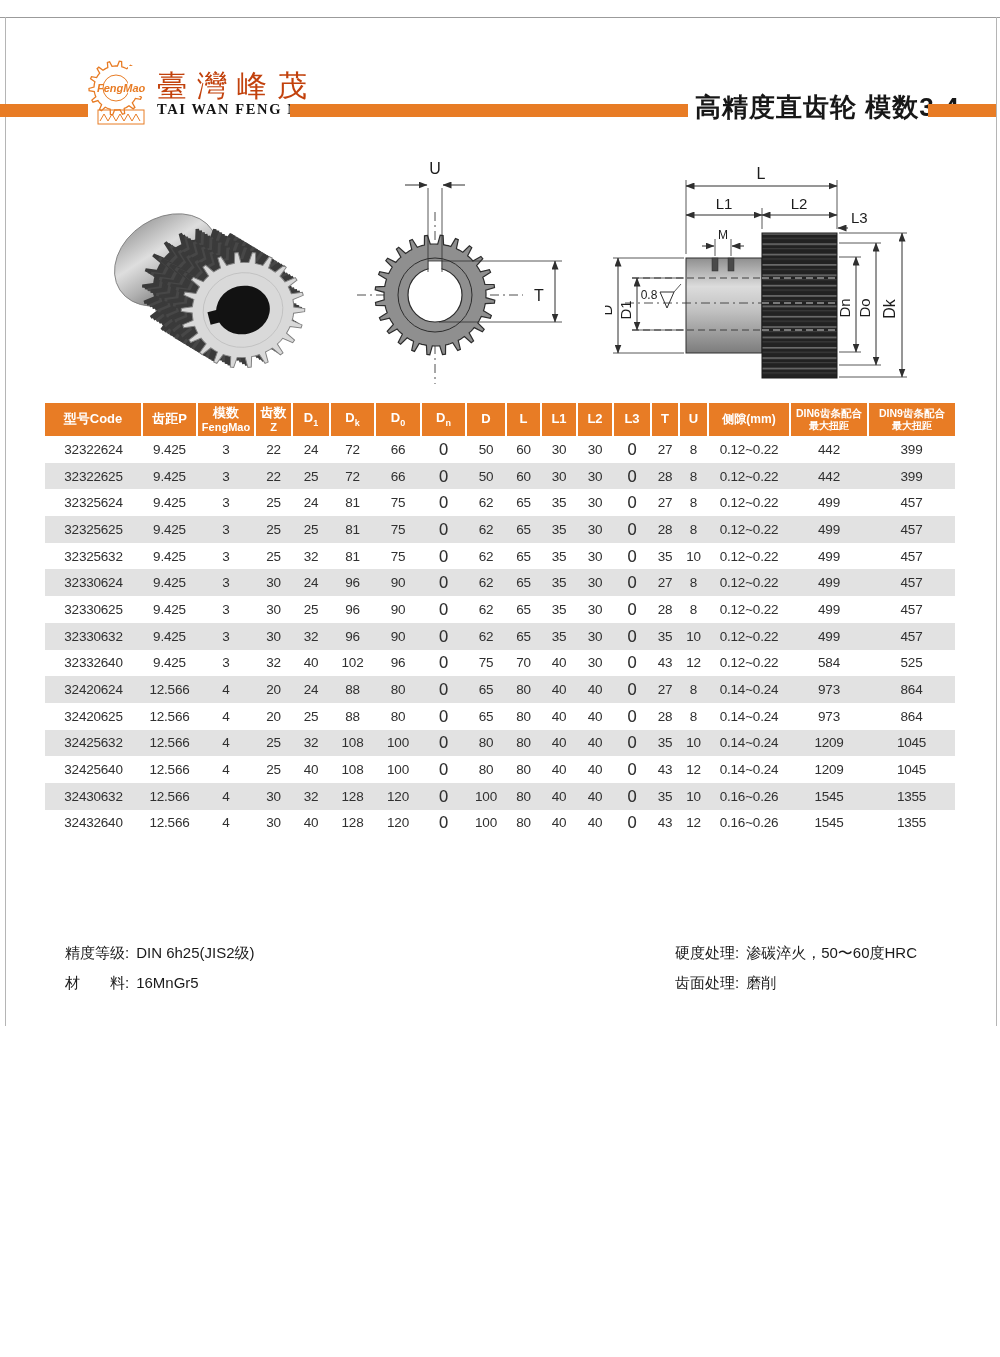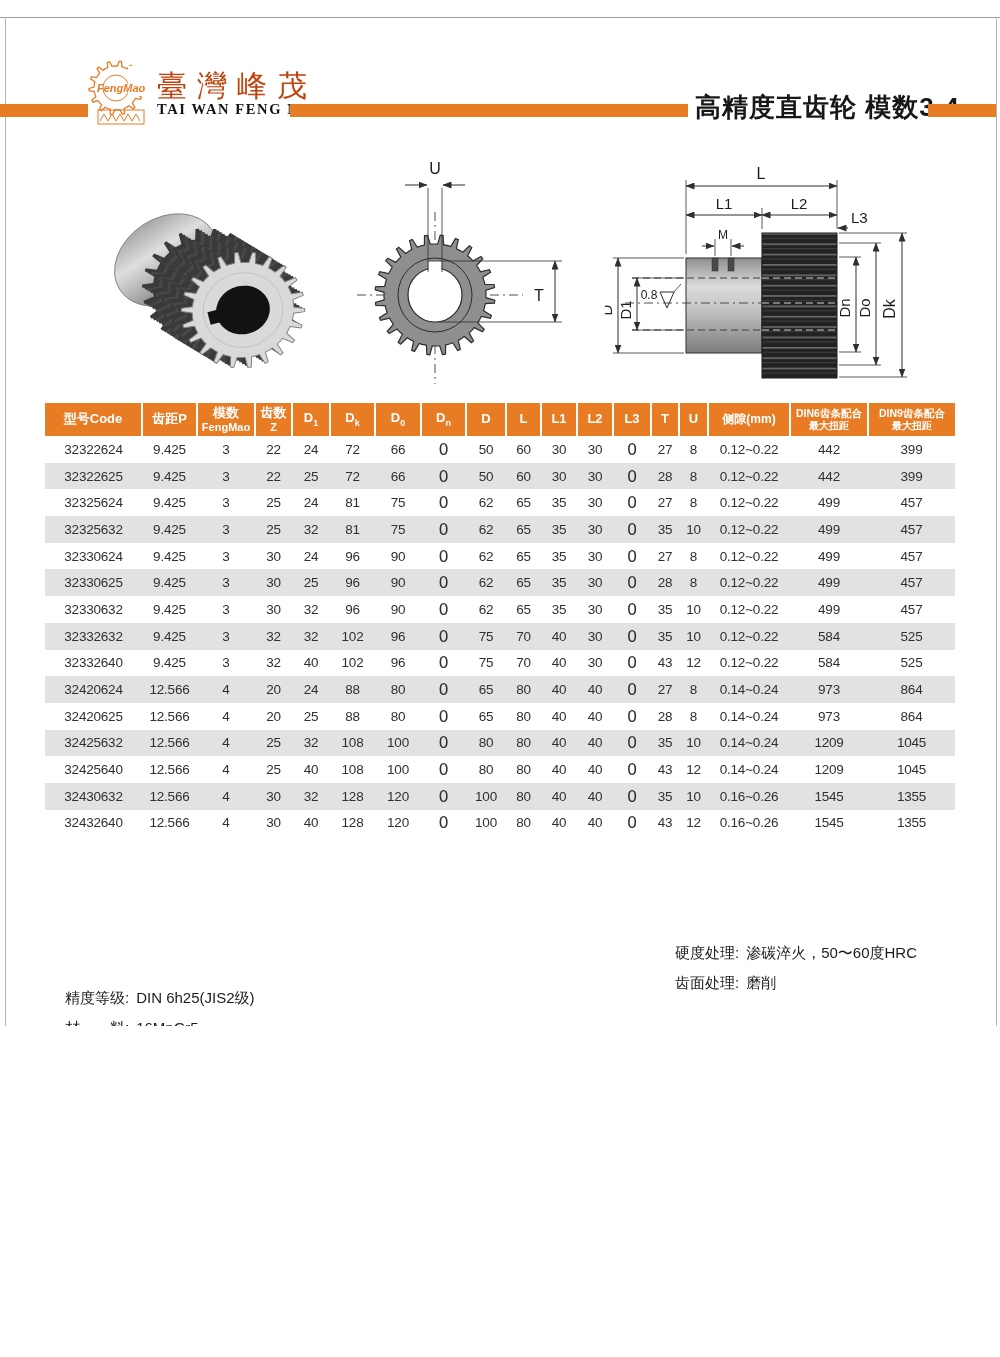--- a/index.html
+++ b/index.html
@@ -49,21 +49,21 @@
   .th-l2{font-size:11px;font-weight:bold;}
   th:nth-child(17) .th-l2,th:nth-child(18) .th-l2{font-size:10px;}
   td{font-size:13.5px;color:#303030;text-align:center;height:26.7px;padding:0;letter-spacing:-0.2px;}
   tbody tr:nth-child(even){background:#e2e2e2;}
   tbody tr:nth-child(odd){background:#ffffff;}
   td:nth-child(8),td:nth-child(13){font-size:16px;font-family:"DejaVu Sans",sans-serif;letter-spacing:0;}
 
   
   .notes{position:absolute;left:45px;top:938px;width:910px;height:62px;}
   .notes-col{position:absolute;top:0;}
-  .notes-col1{left:20px;margin-top:45px;}
+  .notes-col1{left:20px;}
   .notes-col2{left:395px;}
   .notes-col3{left:630px;}
   .note-line{height:30px;line-height:30px;font-size:15px;color:#1a1a1a;white-space:nowrap;}
   .note-value{margin-left:7px;}
 
   
   .footer-bar1{position:absolute;left:33px;top:1335px;width:33px;height:8px;}
   .footer-bar2{position:absolute;left:195px;top:1335px;width:800px;height:8px;}
   .footer-text{position:absolute;left:72px;top:1326px;font-size:17px;font-weight:bold;font-style:italic;
                color:#8e8e8e;letter-spacing:1px;white-space:nowrap;}
@@ -375,20 +375,40 @@
             <td>35</td>
             <td>30</td>
             <td>0</td>
             <td>27</td>
             <td>8</td>
             <td>0.12~0.22</td>
             <td>499</td>
             <td>457</td>
           </tr>
           <tr>
+            <td>32325625</td>
+            <td>9.425</td>
+            <td>3</td>
+            <td>25</td>
+            <td>25</td>
+            <td>81</td>
+            <td>75</td>
+            <td>0</td>
+            <td>62</td>
+            <td>65</td>
+            <td>35</td>
+            <td>30</td>
+            <td>0</td>
+            <td>28</td>
+            <td>8</td>
+            <td>0.12~0.22</td>
+            <td>499</td>
+            <td>457</td>
+          </tr>
+          <tr>
             <td>32325632</td>
             <td>9.425</td>
             <td>3</td>
             <td>25</td>
             <td>32</td>
             <td>81</td>
             <td>75</td>
             <td>0</td>
             <td>62</td>
             <td>65</td>
@@ -453,40 +473,20 @@
             <td>62</td>
             <td>65</td>
             <td>35</td>
             <td>30</td>
             <td>0</td>
             <td>35</td>
             <td>10</td>
             <td>0.12~0.22</td>
             <td>499</td>
             <td>457</td>
-          </tr>
-          <tr>
-            <td>32332632</td>
-            <td>9.425</td>
-            <td>3</td>
-            <td>32</td>
-            <td>32</td>
-            <td>102</td>
-            <td>96</td>
-            <td>0</td>
-            <td>75</td>
-            <td>70</td>
-            <td>40</td>
-            <td>30</td>
-            <td>0</td>
-            <td>35</td>
-            <td>10</td>
-            <td>0.12~0.22</td>
-            <td>584</td>
-            <td>525</td>
           </tr>
           <tr>
             <td>32332640</td>
             <td>9.425</td>
             <td>3</td>
             <td>32</td>
             <td>40</td>
             <td>102</td>
             <td>96</td>
             <td>0</td>

